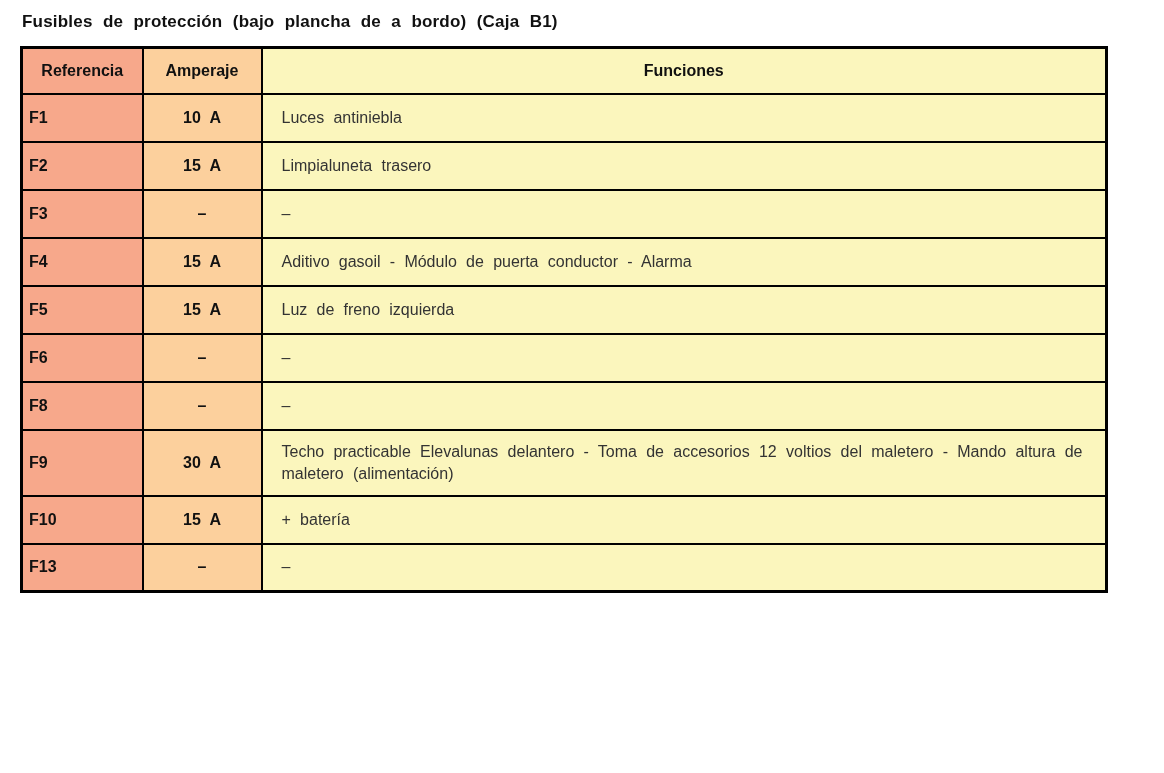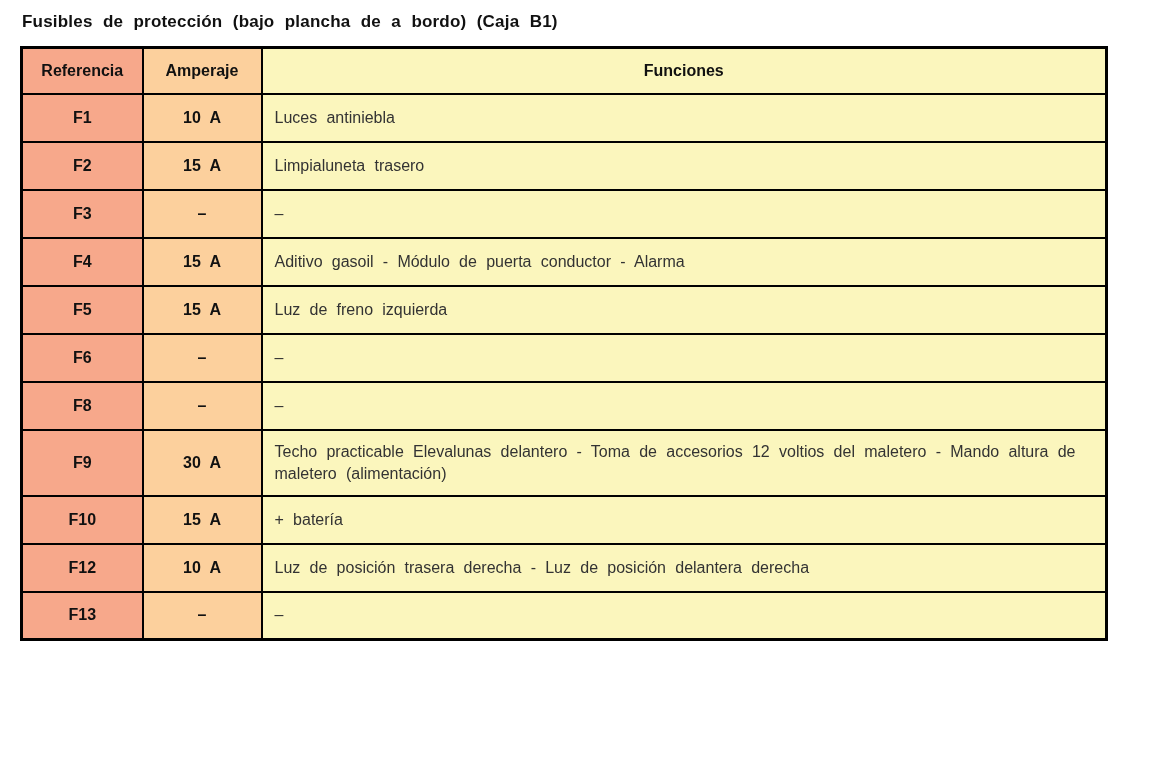--- a/index.html
+++ b/index.html
@@ -56,35 +56,35 @@
     text-align: center;
     padding: 4px 6px;
   }
   th.h-ref { background: var(--ref-bg); }
   th.h-amp { background: var(--amp-bg); }
   th.h-fun { background: var(--fun-bg); }
   td.ref {
     background: var(--ref-bg);
     font-weight: bold;
     color: var(--text-strong);
-    text-align: center;
+    text-align: left;
     padding: 4px 6px;
   }
   td.amp {
     background: var(--amp-bg);
     font-weight: bold;
     color: var(--text-strong);
     text-align: center;
     padding: 12px 6px;
   }
   td.fun {
     background: var(--fun-bg);
     color: var(--text-body);
     text-align: left;
-    padding: 10px 12px;
+    padding: 10px 19px;
     line-height: 22px;
   }
 </style>
 </head>
 <body>
 
 <div class="page">
   <h1 class="page-title">Fusibles de protección (bajo plancha de a bordo) (Caja B1)</h1>
 
   <table class="fuse-table">
@@ -150,25 +150,20 @@
     <td class="fun">Techo practicable Elevalunas delantero - Toma de accesorios 12 voltios del maletero - Mando altura de maletero (alimentación)</td>
   </tr>
 
   <tr>
     <td class="ref">F10</td>
     <td class="amp">15 A</td>
     <td class="fun">+ batería</td>
   </tr>
 
 
-  <tr>
-    <td class="ref">F12</td>
-    <td class="amp">10 A</td>
-    <td class="fun">Luz de posición trasera derecha - Luz de posición delantera derecha</td>
-  </tr>
 
   <tr>
     <td class="ref">F13</td>
     <td class="amp">–</td>
     <td class="fun">–</td>
   </tr>
 </tbody>
   </table>
 </div>
 

